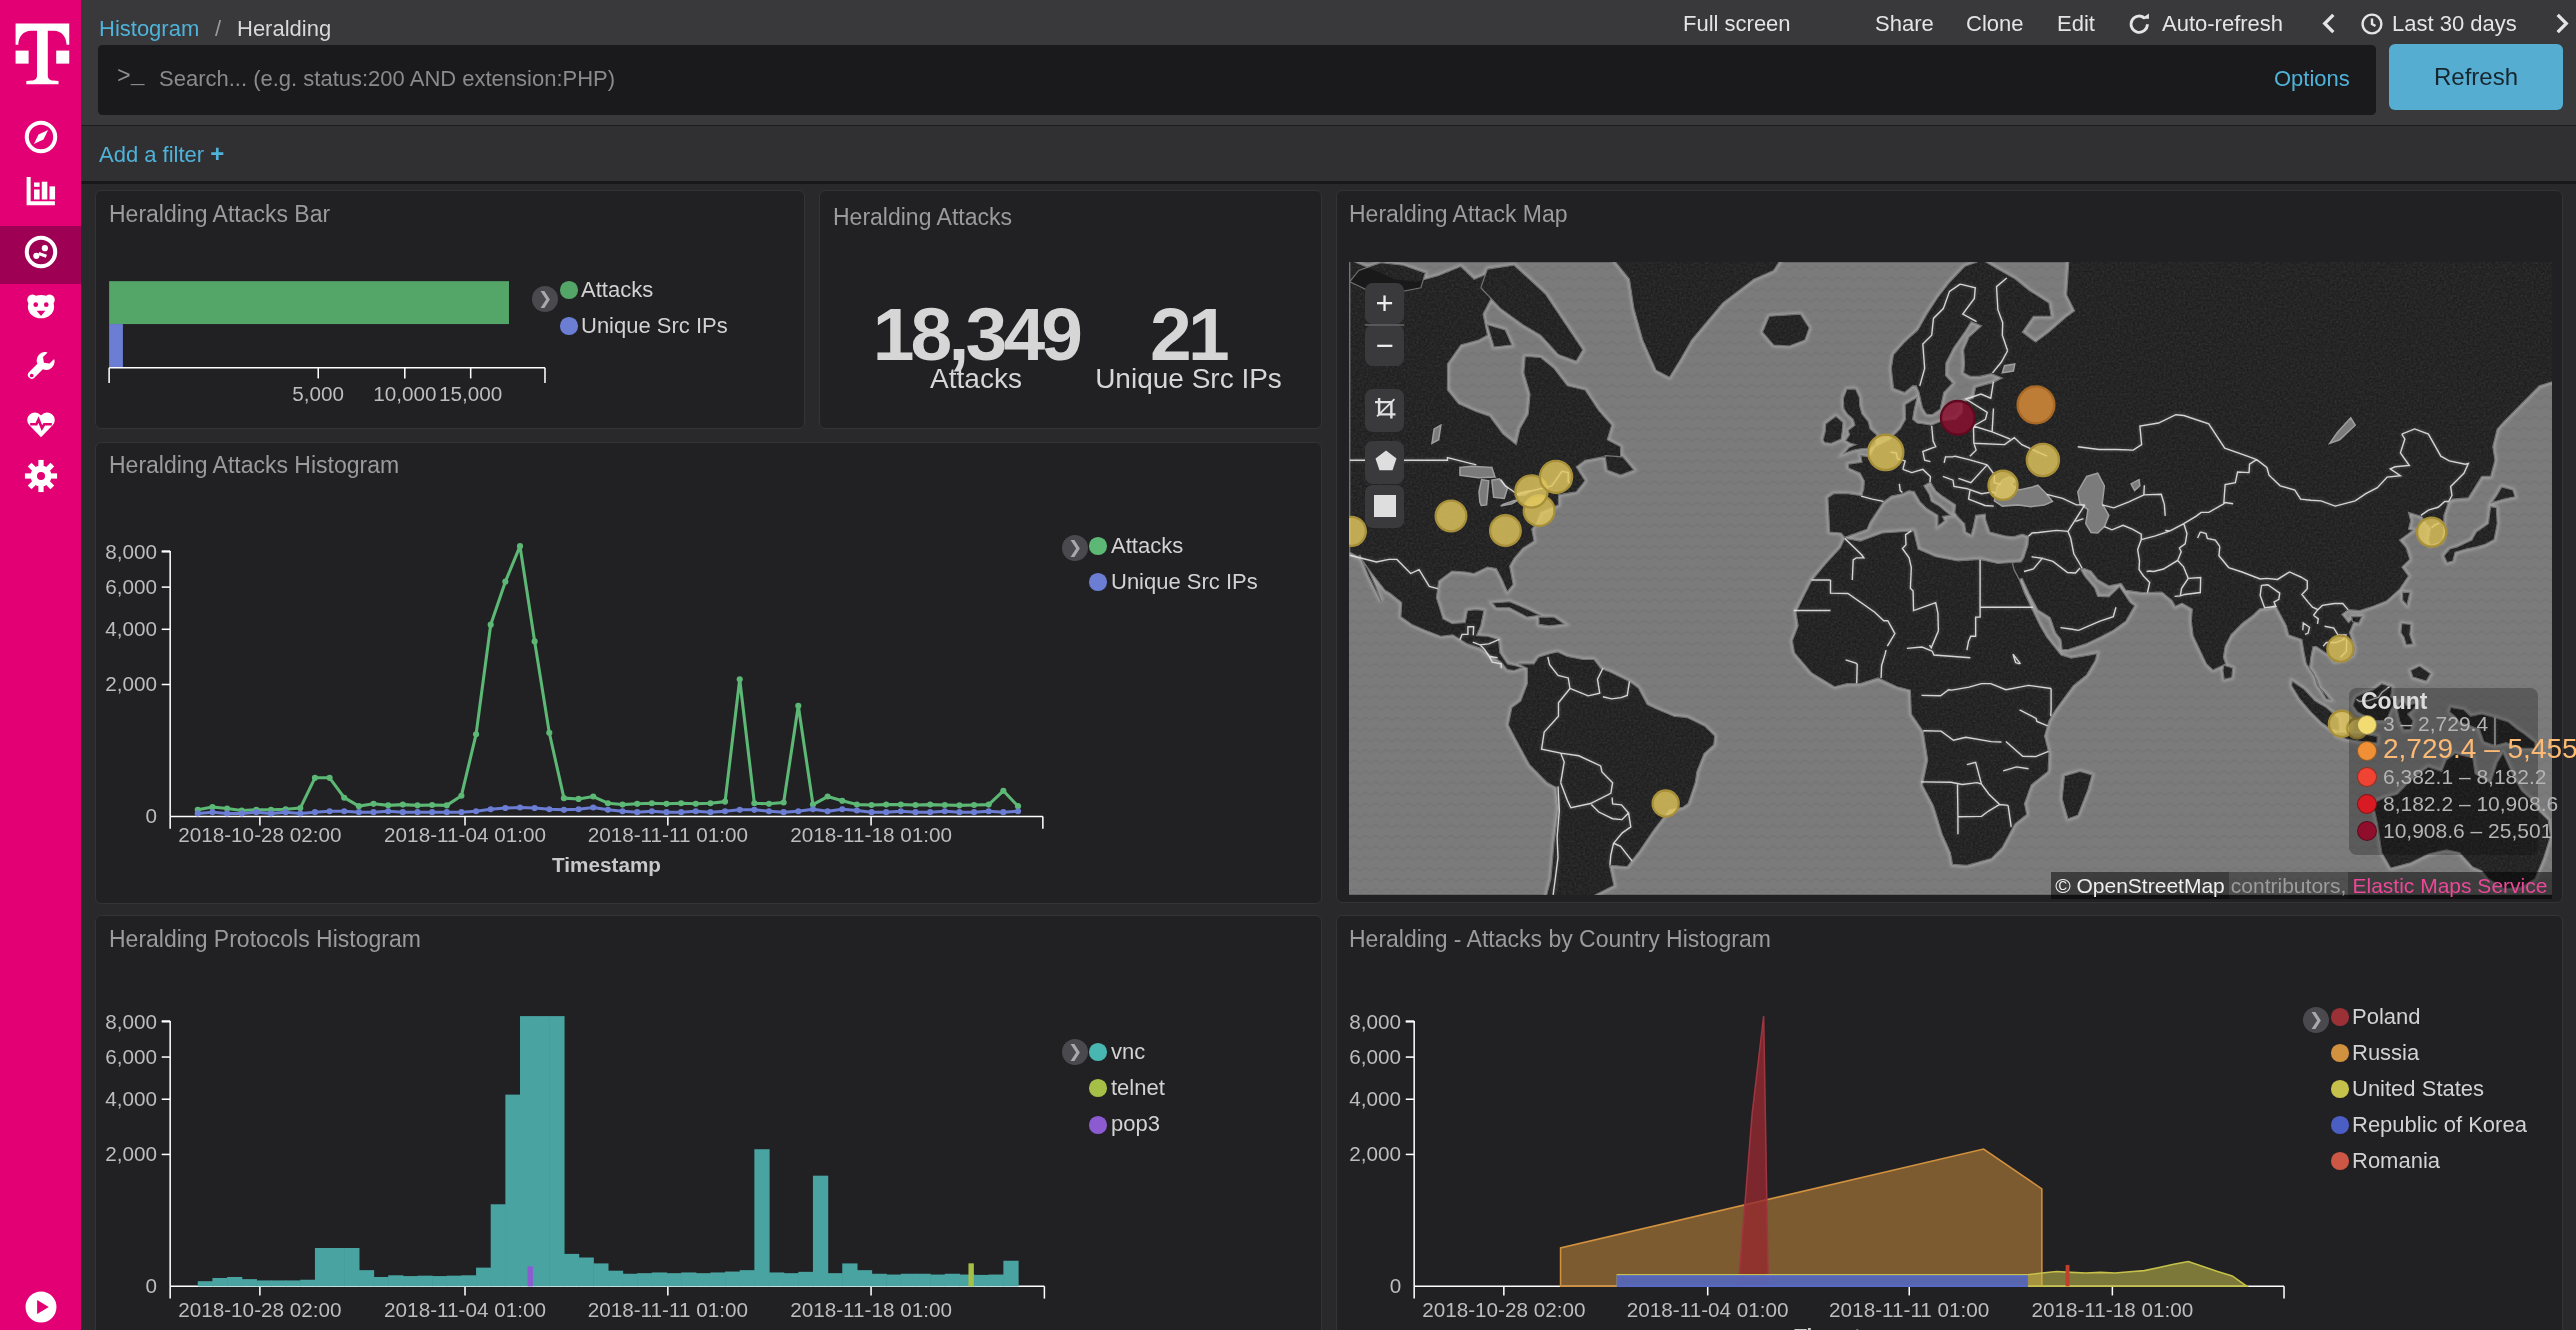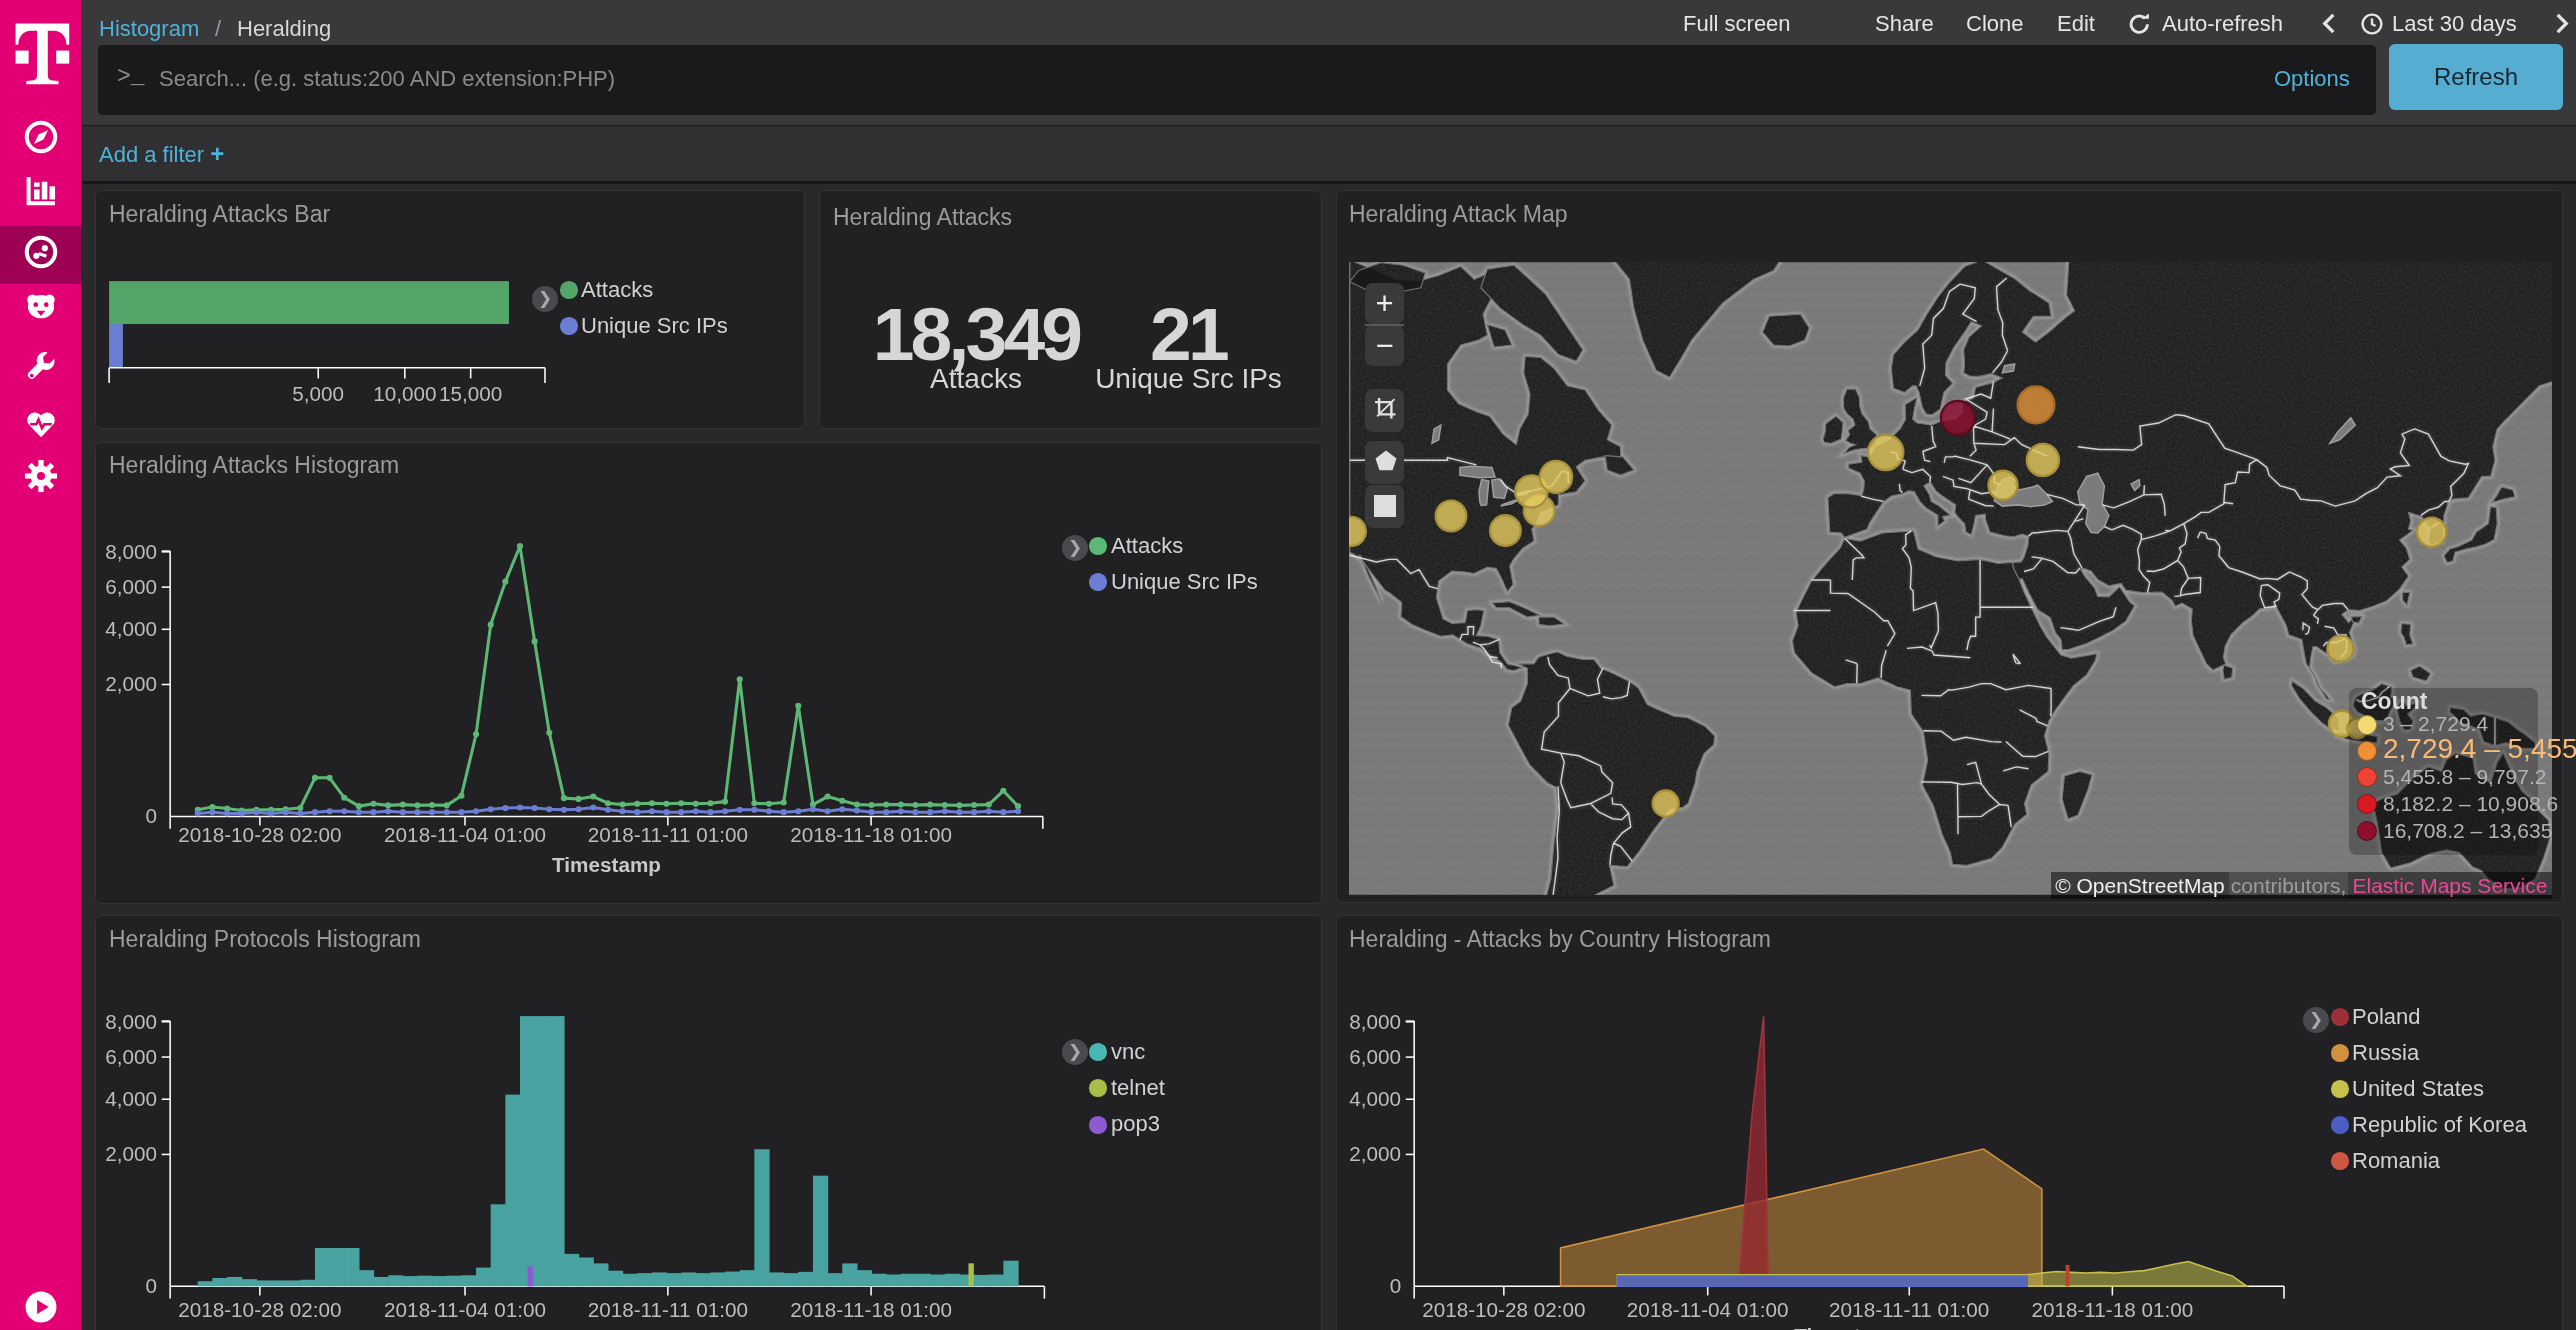--- a/index.html
+++ b/index.html
@@ -498,18 +498,18 @@
 <path d="M12,3 L21,9.8 L17.6,20 H6.4 L3,9.8 Z" fill="#dedede"></path>
   </svg>
 <div class="abs" style="left:1374px;top:495px;width:22px;height:22px;background:#dedede"></div>
 <div class="abs" style="left:2349px;top:688px;width:189px;height:167px;background:rgba(10,10,10,.28);border-radius:7.7px"></div>
 <div class="abs" style="left:2361px;top:688px;font-size:23px;font-weight:bold;color:#dcdcdc">Count</div>
 <div class="abs" style="left:2357px;top:715px;width:20px;height:20px;border-radius:50%;background:#f2dc72;border:1.5px solid rgba(0,0,0,.35)"></div>
 <div class="abs" style="left:2383px;top:712px;font-size:21px;color:#b4b4b4;white-space:nowrap">3 – 2,729.4</div>
 <div class="abs" style="left:2357px;top:741px;width:20px;height:20px;border-radius:50%;background:#ef9036;border:1.5px solid rgba(0,0,0,.35)"></div>
 <div class="abs" style="left:2383px;top:733px;font-size:28px;color:#fdba74;white-space:nowrap">2,729.4 – 5,455.8</div>
 <div class="abs" style="left:2357px;top:767px;width:20px;height:20px;border-radius:50%;background:#ef4433;border:1.5px solid rgba(0,0,0,.35)"></div>
-<div class="abs" style="left:2383px;top:765px;font-size:21px;color:#b4b4b4;white-space:nowrap">5,455.8 – 9,797.2</div>
+<div class="abs" style="left:2383px;top:765px;font-size:21px;color:#b4b4b4;white-space:nowrap">6,382.1 – 8,182.2</div>
 <div class="abs" style="left:2357px;top:794px;width:20px;height:20px;border-radius:50%;background:#d81a23;border:1.5px solid rgba(0,0,0,.35)"></div>
 <div class="abs" style="left:2383px;top:792px;font-size:21px;color:#b4b4b4;white-space:nowrap">8,182.2 – 10,908.6</div>
 <div class="abs" style="left:2357px;top:821px;width:20px;height:20px;border-radius:50%;background:#8e0e2c;border:1.5px solid rgba(0,0,0,.35)"></div>
-<div class="abs" style="left:2383px;top:819px;font-size:21px;color:#b4b4b4;white-space:nowrap">16,708.2 – 13,635</div>
+<div class="abs" style="left:2383px;top:819px;font-size:21px;color:#b4b4b4;white-space:nowrap">10,908.6 – 25,501</div>
 <div class="abs" style="right:24px;top:874px;font-size:21px;white-space:nowrap"><span style="background:rgba(0,0,0,.5);color:#efefef;padding:2.3px 4.6px">© OpenStreetMap</span><span style="background:rgba(0,0,0,.35);color:#9c9c9c;padding:2.3px 1.5px">contributors,</span><span style="background:rgba(0,0,0,.5);color:#ec4899;padding:2.3px 4.6px">Elastic Maps Service</span></div>
 
 </body></html>

